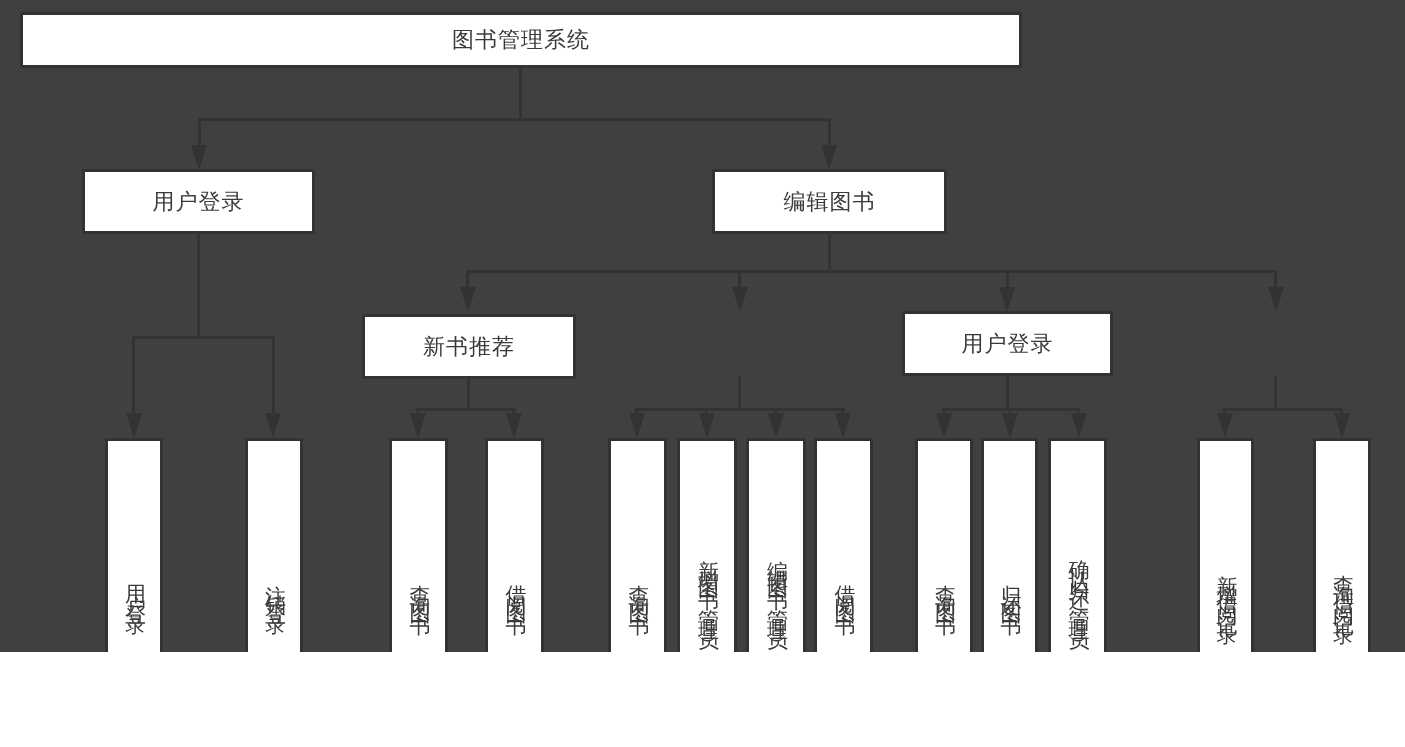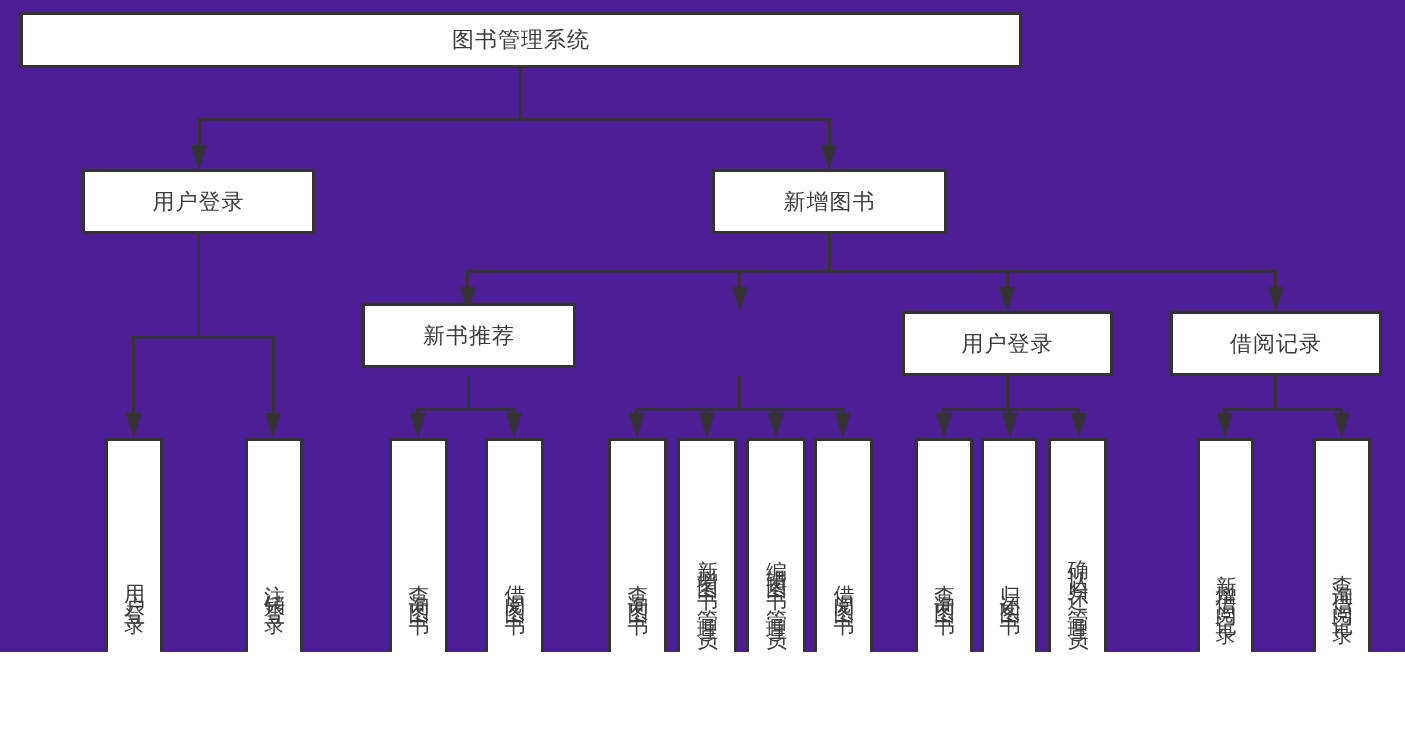--- a/index.html
+++ b/index.html
@@ -1,18 +1,18 @@
 <!DOCTYPE html>
 <html><head>
 <meta charset="utf-8">
 <style>
   html,body { margin:0; padding:0; background:#ffffff; }
   .canvas {
-    position:relative; width:1405px; height:652px; background:#4c1d95;
-    font-family:Liberation Serif, serif;
+    position:relative; width:1405px; height:652px; background:#404040;
+    font-family:Liberation Mono, monospace;
     color:#3a3a3a; overflow:hidden;
   }
   .box {
     position:absolute; box-sizing:border-box;
     border:3px solid #333333; background:#ffffff;
     display:flex; align-items:center; justify-content:center;
     font-size:22px; letter-spacing:1px; color:#3a3a3a;
   }
   .col {
     top:438px; height:296px; width:58px;
@@ -40,43 +40,42 @@
   <div class="box" style="left:20px;top:12px;width:1002px;height:56px">图书管理系统</div>
 
   <div class="vline" style="left:519px;top:68px;height:50px"></div>
   <div class="hline" style="left:198px;top:118px;width:633px"></div>
   <div class="vline" style="left:198px;top:118px;height:30px"></div>
   <div class="arrow" style="left:191px;top:145px"></div>
   <div class="vline" style="left:828px;top:118px;height:30px"></div>
   <div class="arrow" style="left:821px;top:145px"></div>
 
   <div class="box" style="left:82px;top:169px;width:233px;height:65px">用户登录</div>
-  <div class="box" style="left:712px;top:169px;width:235px;height:65px">新增图书</div>
+  <div class="box" style="left:712px;top:169px;width:235px;height:65px">编辑图书</div>
 
   <div class="vline" style="left:197px;top:234px;height:102px"></div>
   <div class="hline" style="left:132px;top:336px;width:143px"></div>
   <div class="vline" style="left:132px;top:336px;height:80px"></div>
   <div class="arrow" style="left:126px;top:413px"></div>
   <div class="vline" style="left:272px;top:336px;height:80px"></div>
   <div class="arrow" style="left:265px;top:413px"></div>
 
   <div class="vline" style="left:828px;top:234px;height:36px"></div>
   <div class="hline" style="left:466px;top:270px;width:811px"></div>
   <div class="vline" style="left:466px;top:270px;height:20px"></div>
   <div class="arrow" style="left:460px;top:287px"></div>
   <div class="vline" style="left:738px;top:270px;height:20px"></div>
   <div class="arrow" style="left:732px;top:287px"></div>
   <div class="vline" style="left:1006px;top:270px;height:20px"></div>
   <div class="arrow" style="left:999px;top:287px"></div>
   <div class="vline" style="left:1274px;top:270px;height:20px"></div>
   <div class="arrow" style="left:1268px;top:287px"></div>
 
-  <div class="box" style="left:362px;top:303px;width:214px;height:65px">新书推荐</div>
+  <div class="box" style="left:362px;top:314px;width:214px;height:65px">新书推荐</div>
   <div class="box" style="left:902px;top:311px;width:211px;height:65px">用户登录</div>
-  <div class="box" style="left:1170px;top:311px;width:212px;height:65px">借阅记录</div>
 
   <div class="vline" style="left:467px;top:376px;height:32px"></div>
   <div class="hline" style="left:416px;top:408px;width:100px"></div>
   <div class="vline" style="left:416px;top:408px;height:8px"></div>
   <div class="arrow" style="left:410px;top:413px"></div>
   <div class="vline" style="left:512px;top:408px;height:8px"></div>
   <div class="arrow" style="left:506px;top:413px"></div>
 
   <div class="vline" style="left:738px;top:376px;height:32px"></div>
   <div class="hline" style="left:635px;top:408px;width:210px"></div>

